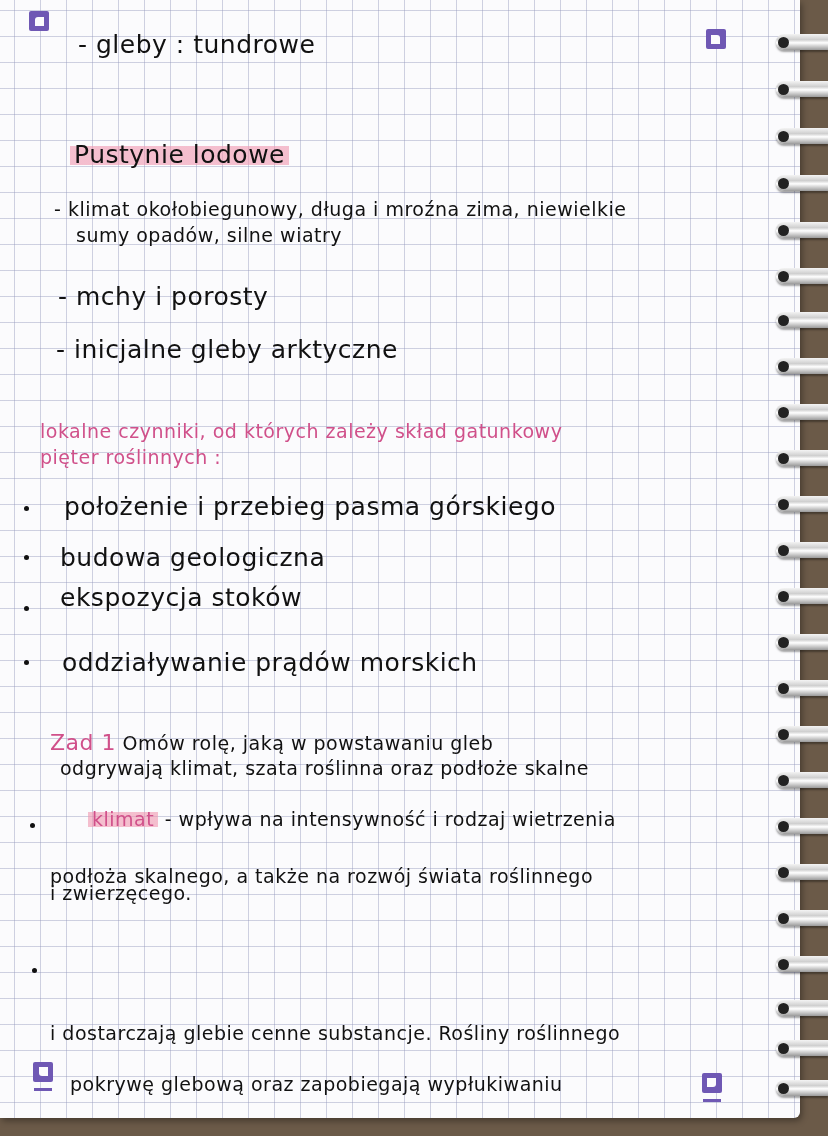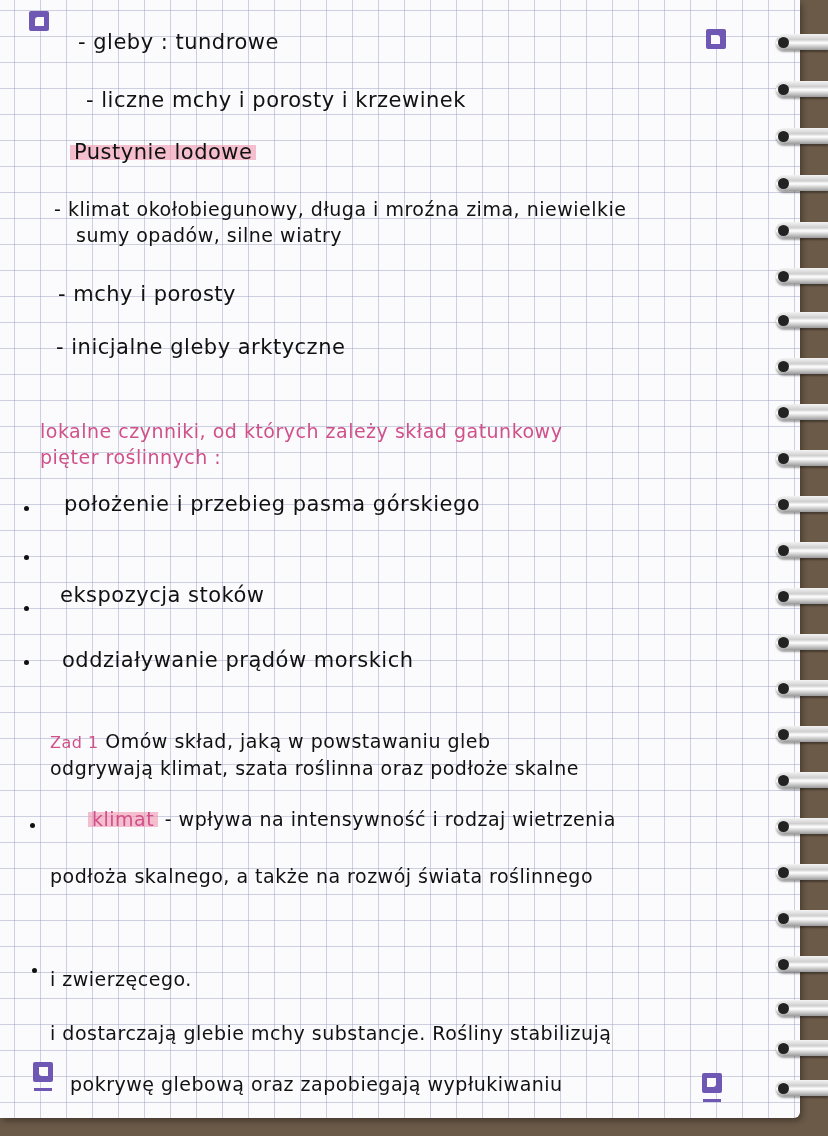--- a/index.html
+++ b/index.html
@@ -30,21 +30,21 @@
   }
   .marker.tl::after { left: 6px; top: 6px; width: 9px; height: 9px; border-top-left-radius: 3px; }
   .marker.tr::after { left: 5px; top: 6px; width: 9px; height: 9px; border-top-right-radius: 3px; }
   .marker.bl::after { left: 6px; top: 5px; width: 9px; height: 9px; border-bottom-left-radius: 3px; }
   .marker.br::after { left: 5px; top: 5px; width: 9px; height: 9px; border-bottom-right-radius: 3px; }
   .marker-bar { position: absolute; width: 18px; height: 3px; background: #6f58b4; }
 
   .line {
     position: absolute; white-space: nowrap;
     font-family: "DejaVu Sans", sans-serif;
-    font-size: 21px; color: #111;
+    font-size: 25px; color: #111;
     letter-spacing: 0.5px;
   }
   .line.small { font-size: 19px; }
   .pink { color: #d0508a; }
   .hl {
     background: linear-gradient(to bottom, transparent 20%, rgba(240,150,175,0.6) 20%, rgba(240,150,175,0.6) 85%, transparent 85%);
     padding: 0 4px;
   }
   .bullet {
     position: absolute; width: 5px; height: 5px; border-radius: 50%; background: #111;
@@ -69,57 +69,57 @@
 <div class="page">
 
   <div class="marker tl" style="left:29px;top:11px;"></div>
   <div class="marker tr" style="left:706px;top:29px;"></div>
   <div class="marker bl" style="left:33px;top:1062px;"></div>
   <div class="marker-bar" style="left:34px;top:1088px;"></div>
   <div class="marker br" style="left:702px;top:1073px;"></div>
   <div class="marker-bar" style="left:703px;top:1099px;"></div>
 
   <div class="line" style="left:78px;top:30px;">- gleby : tundrowe</div>
-  <div class="line" style="left:86px;top:88px;">- liczne mchy i porosty i krzewinek</div>
 
   <div class="line" style="left:70px;top:140px;">
     <span class="hl">Pustynie lodowe</span>
   </div>
   <div class="line small" style="left:54px;top:198px;">- klimat okołobiegunowy, długa i mroźna zima, niewielkie</div>
   <div class="line small" style="left:76px;top:224px;text-align:center;">sumy opadów, silne wiatry</div>
   <div class="line" style="left:58px;top:282px;text-align:center;">- mchy i porosty</div>
   <div class="line" style="left:56px;top:335px;">- inicjalne gleby arktyczne</div>
 
   <div class="line small pink" style="left:40px;top:446px;">pięter roślinnych :</div>
   <div class="line small pink" style="left:40px;top:420px;">lokalne czynniki, od których zależy skład gatunkowy</div>
 
   <span class="bullet" style="left:24px;top:506px;"></span>
   <div class="line" style="left:64px;top:492px;">położenie i przebieg pasma górskiego</div>
   <span class="bullet" style="left:24px;top:555px;"></span>
+  <div class="line" style="left:60px;top:543px;">budowa geologiczna</div>
   <span class="bullet" style="left:24px;top:606px;"></span>
   <div class="line" style="left:60px;top:583px;">ekspozycja stoków</div>
   <span class="bullet" style="left:24px;top:660px;"></span>
   <div class="line" style="left:62px;top:648px;">oddziaływanie prądów morskich</div>
 
   <div class="line small" style="left:50px;top:730px;">
-    <span class="pink" style="font-size:16px;">Zad 1</span>
-    <span>Omów skład, jaką w powstawaniu gleb</span>
+    <span class="pink" style="font-size:22px;">Zad 1</span>
+    <span>Omów rolę, jaką w powstawaniu gleb</span>
   </div>
-  <div class="line small" style="left:50px;top:757px;text-align:center;">odgrywają klimat, szata roślinna oraz podłoże skalne</div>
+  <div class="line small" style="left:60px;top:757px;text-align:center;">odgrywają klimat, szata roślinna oraz podłoże skalne</div>
 
   <span class="bullet" style="left:30px;top:823px;"></span>
   <div class="line small" style="left:42px;top:808px;padding-left:46px;">
     <span class="hl pink">klimat</span>
     <span>- wpływa na intensywność i rodzaj wietrzenia</span>
   </div>
   <div class="line small" style="left:50px;top:865px;text-align:right;">podłoża skalnego, a także na rozwój świata roślinnego</div>
-  <div class="line small" style="left:50px;top:968px;">i zwierzęcego.</div>
+  <div class="line small" style="left:50px;top:882px;">i zwierzęcego.</div>
 
   <span class="bullet" style="left:32px;top:968px;"></span>
-  <div class="line small" style="left:50px;top:1022px;">i dostarczają glebie mchy substancje. Rośliny stabilizują</div>
+  <div class="line small" style="left:50px;top:1022px;">i dostarczają glebie cenne substancje. Rośliny roślinnego</div>
   <div class="line small" style="left:70px;top:1073px;">pokrywę glebową oraz zapobiegają wypłukiwaniu</div>
 </div>
 
 <div>
   <div class="spiral" style="top:34px;">
       <div class="ring"></div>
       <div class="hole"></div>
     </div>
   <div class="spiral" style="top:81px;">
       <div class="ring"></div>

